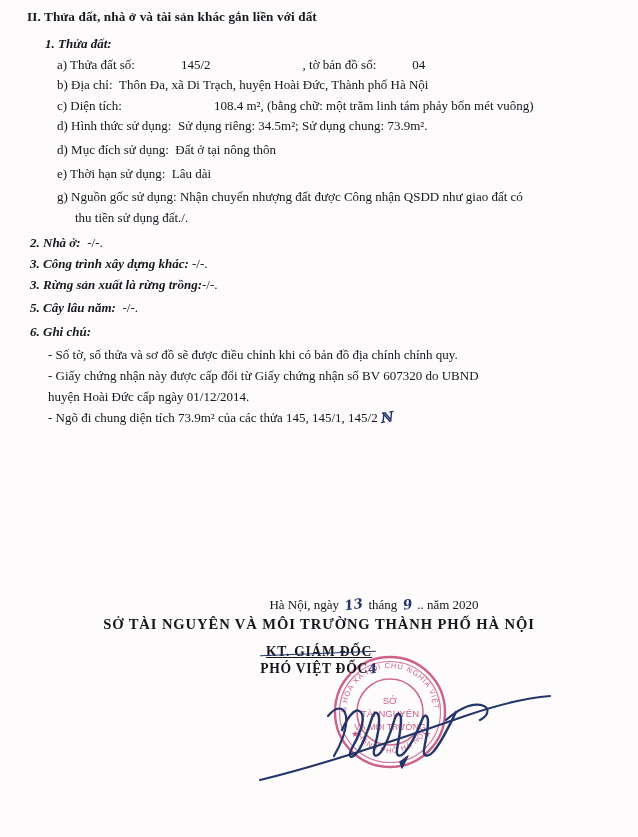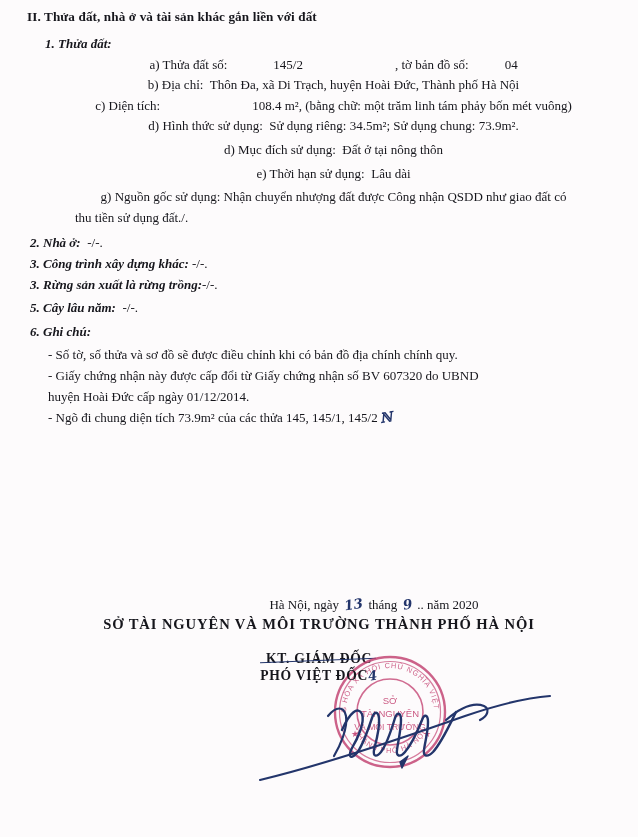--- a/index.html
+++ b/index.html
@@ -45,21 +45,20 @@
     line-height: 20.6px;
     white-space: nowrap;
   }
   .l-num {           
     padding-left: 45px;
     font-style: italic;
     font-weight: bold;
   }
   .l-let {           
     padding-left: 57px;
-    text-align: center;
   }
   .l-cont {          
     padding-left: 75px;
   }
   .l-sec {           
     padding-left: 30px;
     font-style: italic;
     font-weight: bold;
   }
   .l-sec .plain {
@@ -108,21 +107,22 @@
     letter-spacing: 0.9px;
     margin-top: 3px;
     white-space: nowrap;
   }
   .role1 {
     position: relative;
     display: inline-block;
     font-size: 13.6px;
     font-weight: bold;
     letter-spacing: 0.7px;
-    margin-top: 18px;
+    margin-top: 11px;
+    text-decoration: underline;
   }
   .role1::after {       
     content: "";
     position: absolute;
     left: -6px;
     right: -4px;
     top: 54%;
     height: 1.4px;
     background: #23356b;
     transform: rotate(-2.2deg);

